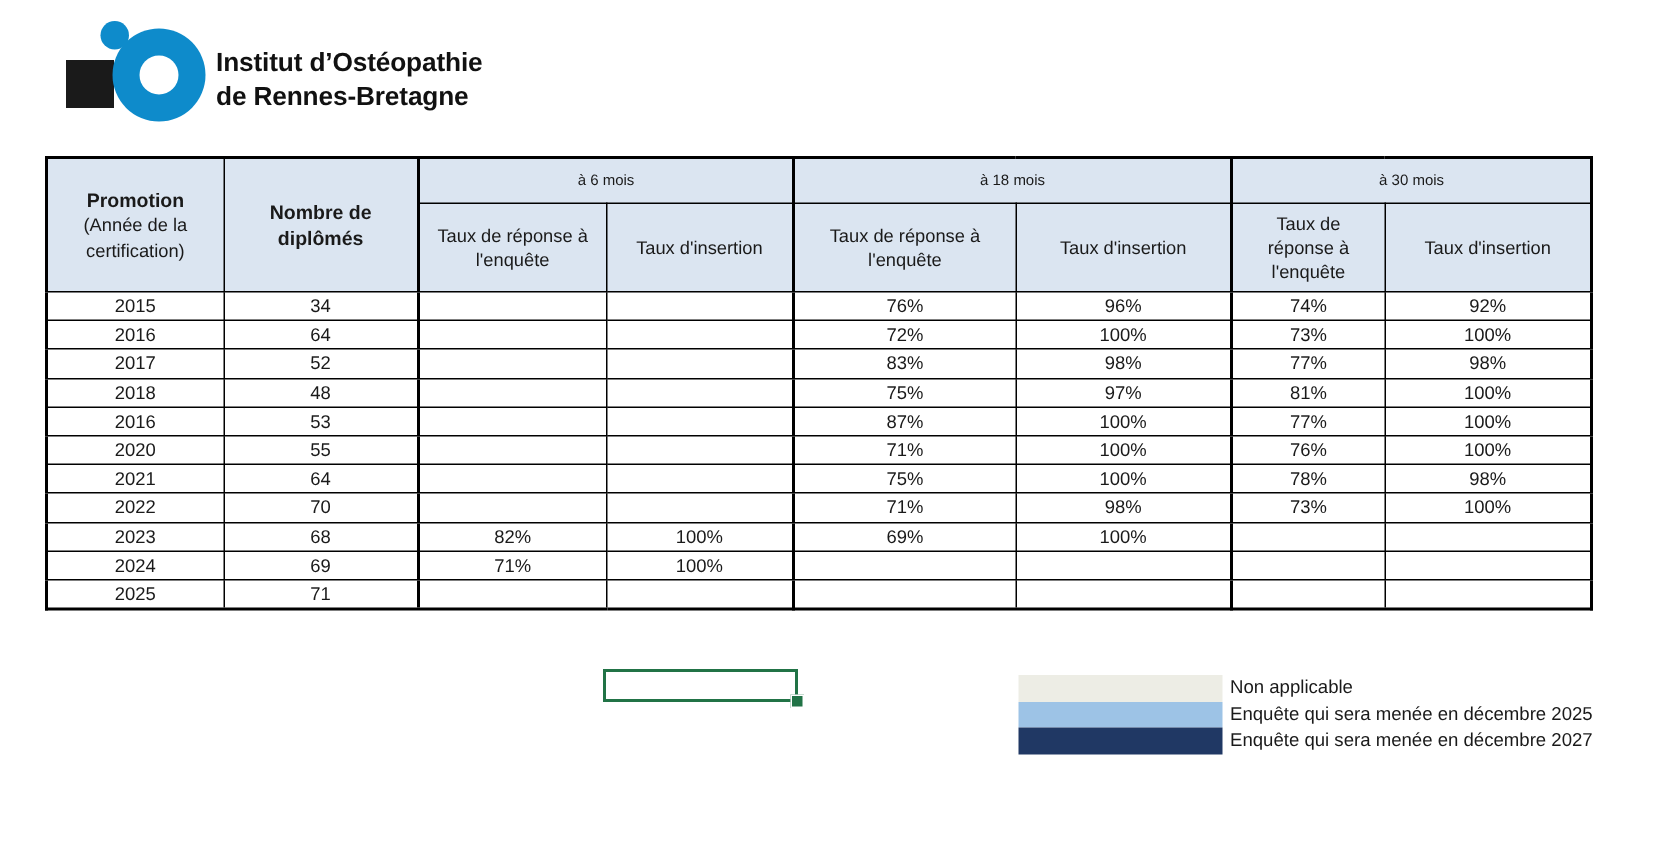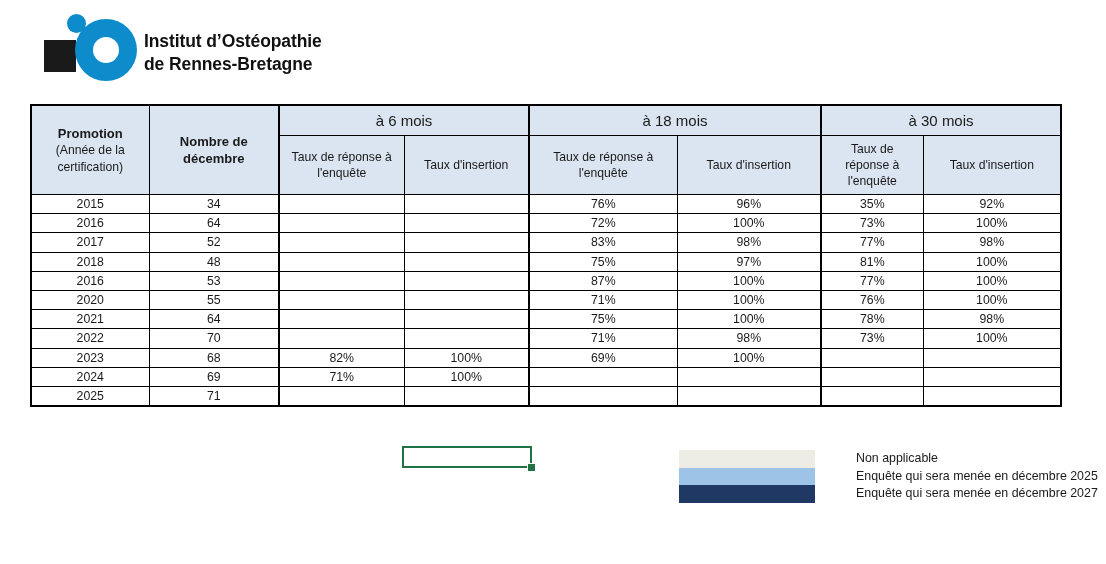--- a/index.html
+++ b/index.html
@@ -60,21 +60,21 @@
     vertical-align: middle;
     font-weight: normal;
   }
   #results-table thead th {
     background: #dbe5f1;
     color: #1a1a1a;
   }
   .hdr-group {
     height: 29px;
     font-weight: bold;
-    font-size: 15px;
+    font-size: 10px;
     border-left: 2px solid #000 !important;
     border-right: 2px solid #000 !important;
     border-top: 2px solid #000 !important;
   }
   .hdr-sub {
     height: 58px;
     font-size: 12.2px;
     line-height: 1.32;
     padding: 0 6px !important;
   }
@@ -134,21 +134,20 @@
   #legend {
     position: absolute;
     left: 679px;
     top: 450px;
     width: 420px;
   }
   .legend-row {
     display: flex;
     align-items: flex-end;
     height: 17.5px;
-    gap: 36px;
   }
   .legend-swatch {
     width: 136px;
     height: 17.5px;
     flex: 0 0 136px;
   }
   .legend-label {
     font-size: 12.4px;
     color: #1a1a1a;
     padding-left: 5px;
@@ -187,21 +186,21 @@
     <col style="width:102px">
     <col style="width:138px">
   </colgroup>
   <thead>
     <tr>
       <th class="hdr-tall bl2" rowspan="2">
         <span class="t-bold">Promotion</span>
         <span class="t-reg">(Année de la certification)</span>
       </th>
       <th class="hdr-tall" rowspan="2">
-        <span class="t-bold">Nombre de décembre</span>
+        <span class="t-bold">Nombre de diplômés</span>
       </th>
       <th class="hdr-group" colspan="2">à 6 mois</th>
       <th class="hdr-group" colspan="2">à 18 mois</th>
       <th class="hdr-group br2" colspan="2">à 30 mois</th>
     </tr>
     <tr>
       <th class="hdr-sub bl2">Taux de réponse à l'enquête</th>
       <th class="hdr-sub br2">Taux d'insertion</th>
       <th class="hdr-sub">Taux de réponse à l'enquête</th>
       <th class="hdr-sub br2">Taux d'insertion</th>
@@ -210,21 +209,21 @@
     </tr>
   </thead>
   <tbody id="table-body">
       <tr>
         <td class="bl2">2015</td>
         <td>34</td>
         <td class="na bl2"></td>
         <td class="na br2"></td>
         <td>76%</td>
         <td class="br2">96%</td>
-        <td>35%</td>
+        <td>74%</td>
         <td class="br2">92%</td>
       </tr>
       <tr>
         <td class="bl2">2016</td>
         <td>64</td>
         <td class="na bl2"></td>
         <td class="na br2"></td>
         <td>72%</td>
         <td class="br2">100%</td>
         <td>73%</td>

